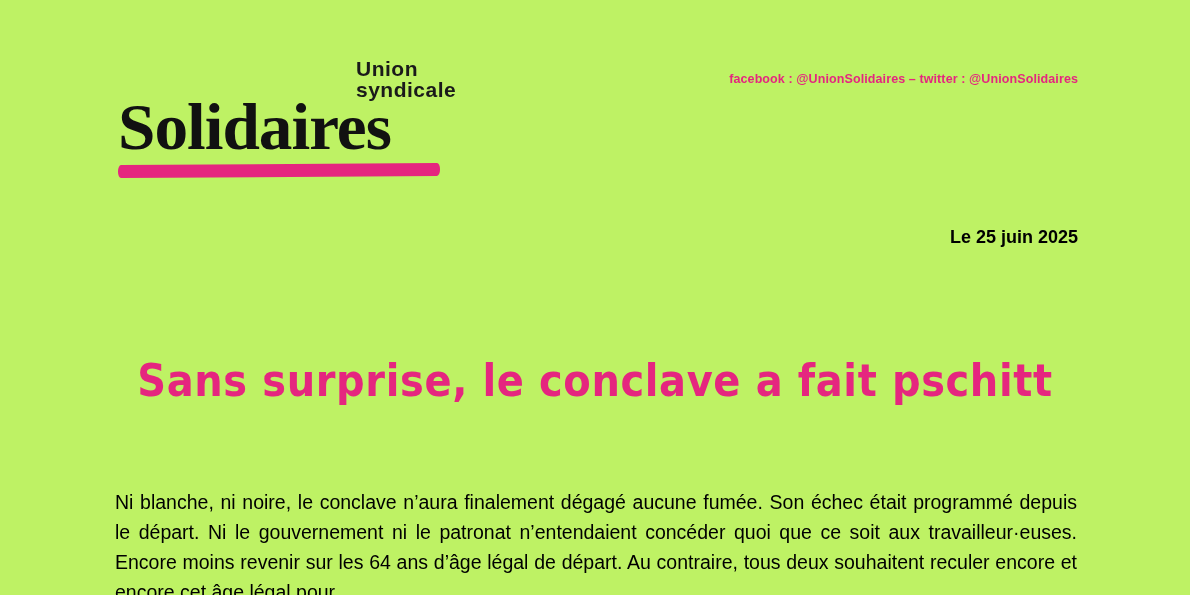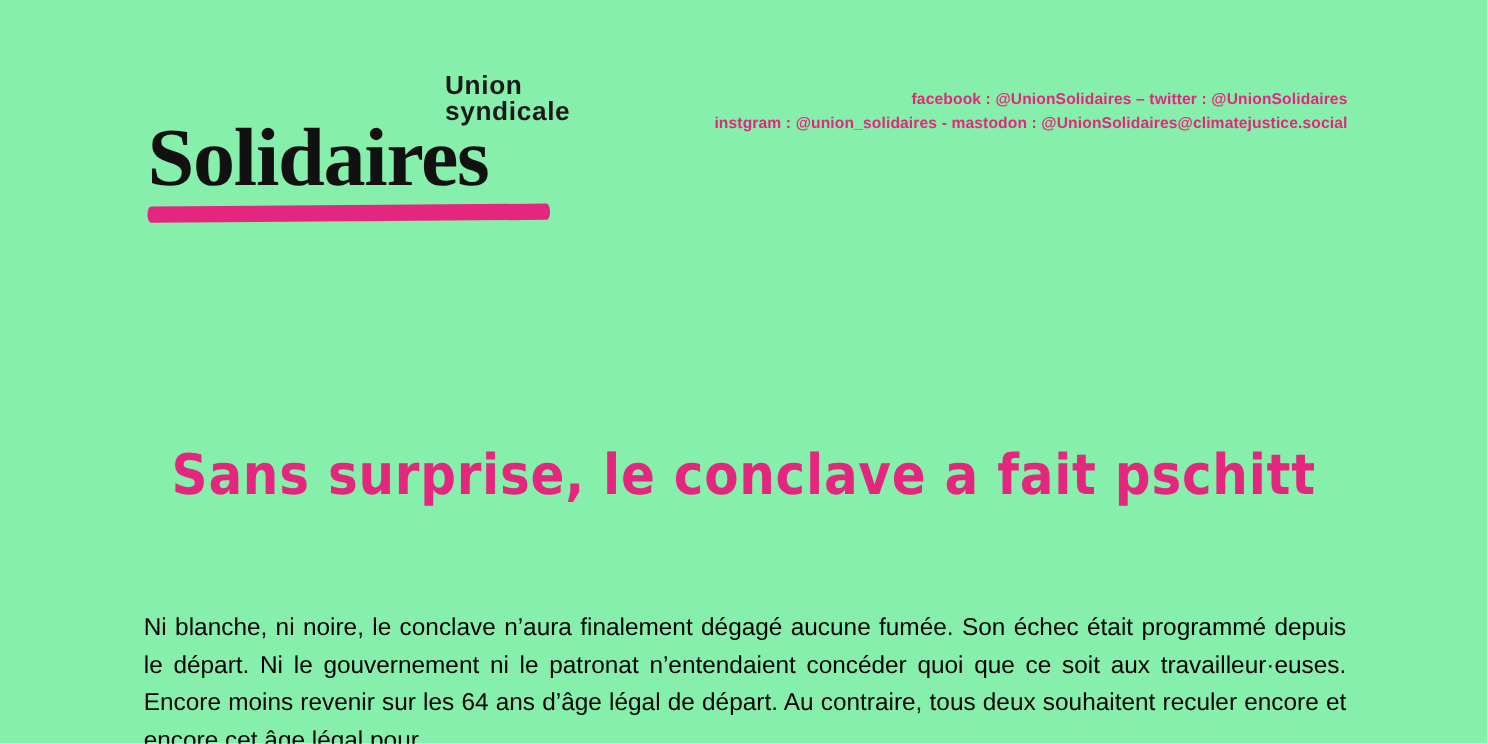--- a/index.html
+++ b/index.html
@@ -13,21 +13,21 @@
     overflow: hidden;
     font-family: "Liberation Sans", sans-serif;
     color: #000000;
     position: relative;
   }
 
   .page {
     position: relative;
     width: 1190px;
     height: 595px;
-    background: #86efac;
+    background: #bef264;
   }
 
   
   .header {
     position: absolute;
     top: 58px;
     left: 0;
     width: 1190px;
     height: 130px;
   }
@@ -140,26 +140,26 @@
       <div class="logo-union">
         <span class="l1">Union</span>
         <span class="l2">syndicale</span>
       </div>
       <div class="logo-solidaires">Solidaires</div>
       <div class="logo-underline"></div>
     </div>
 
     <div class="social">
       <div>facebook : @UnionSolidaires – twitter : @UnionSolidaires</div>
-      <div>instgram : @union_solidaires - mastodon : @UnionSolidaires@climatejustice.social</div>
     </div>
 
   </div>
 
   <div class="meta">
+    <div>Le 25 juin 2025</div>
   </div>
 
   <div class="title">Sans surprise, le conclave a fait pschitt</div>
 
   <div class="body-text">
     <p>Ni blanche, ni noire, le conclave n’aura finalement dégagé aucune fumée. Son échec était programmé depuis le départ. Ni le gouvernement ni le patronat n’entendaient concéder quoi que ce soit aux travailleur·euses. Encore moins revenir sur les 64 ans d’âge légal de départ. Au contraire, tous deux souhaitent reculer encore et encore cet âge légal pour</p>
   </div>
 
 </div>
 

